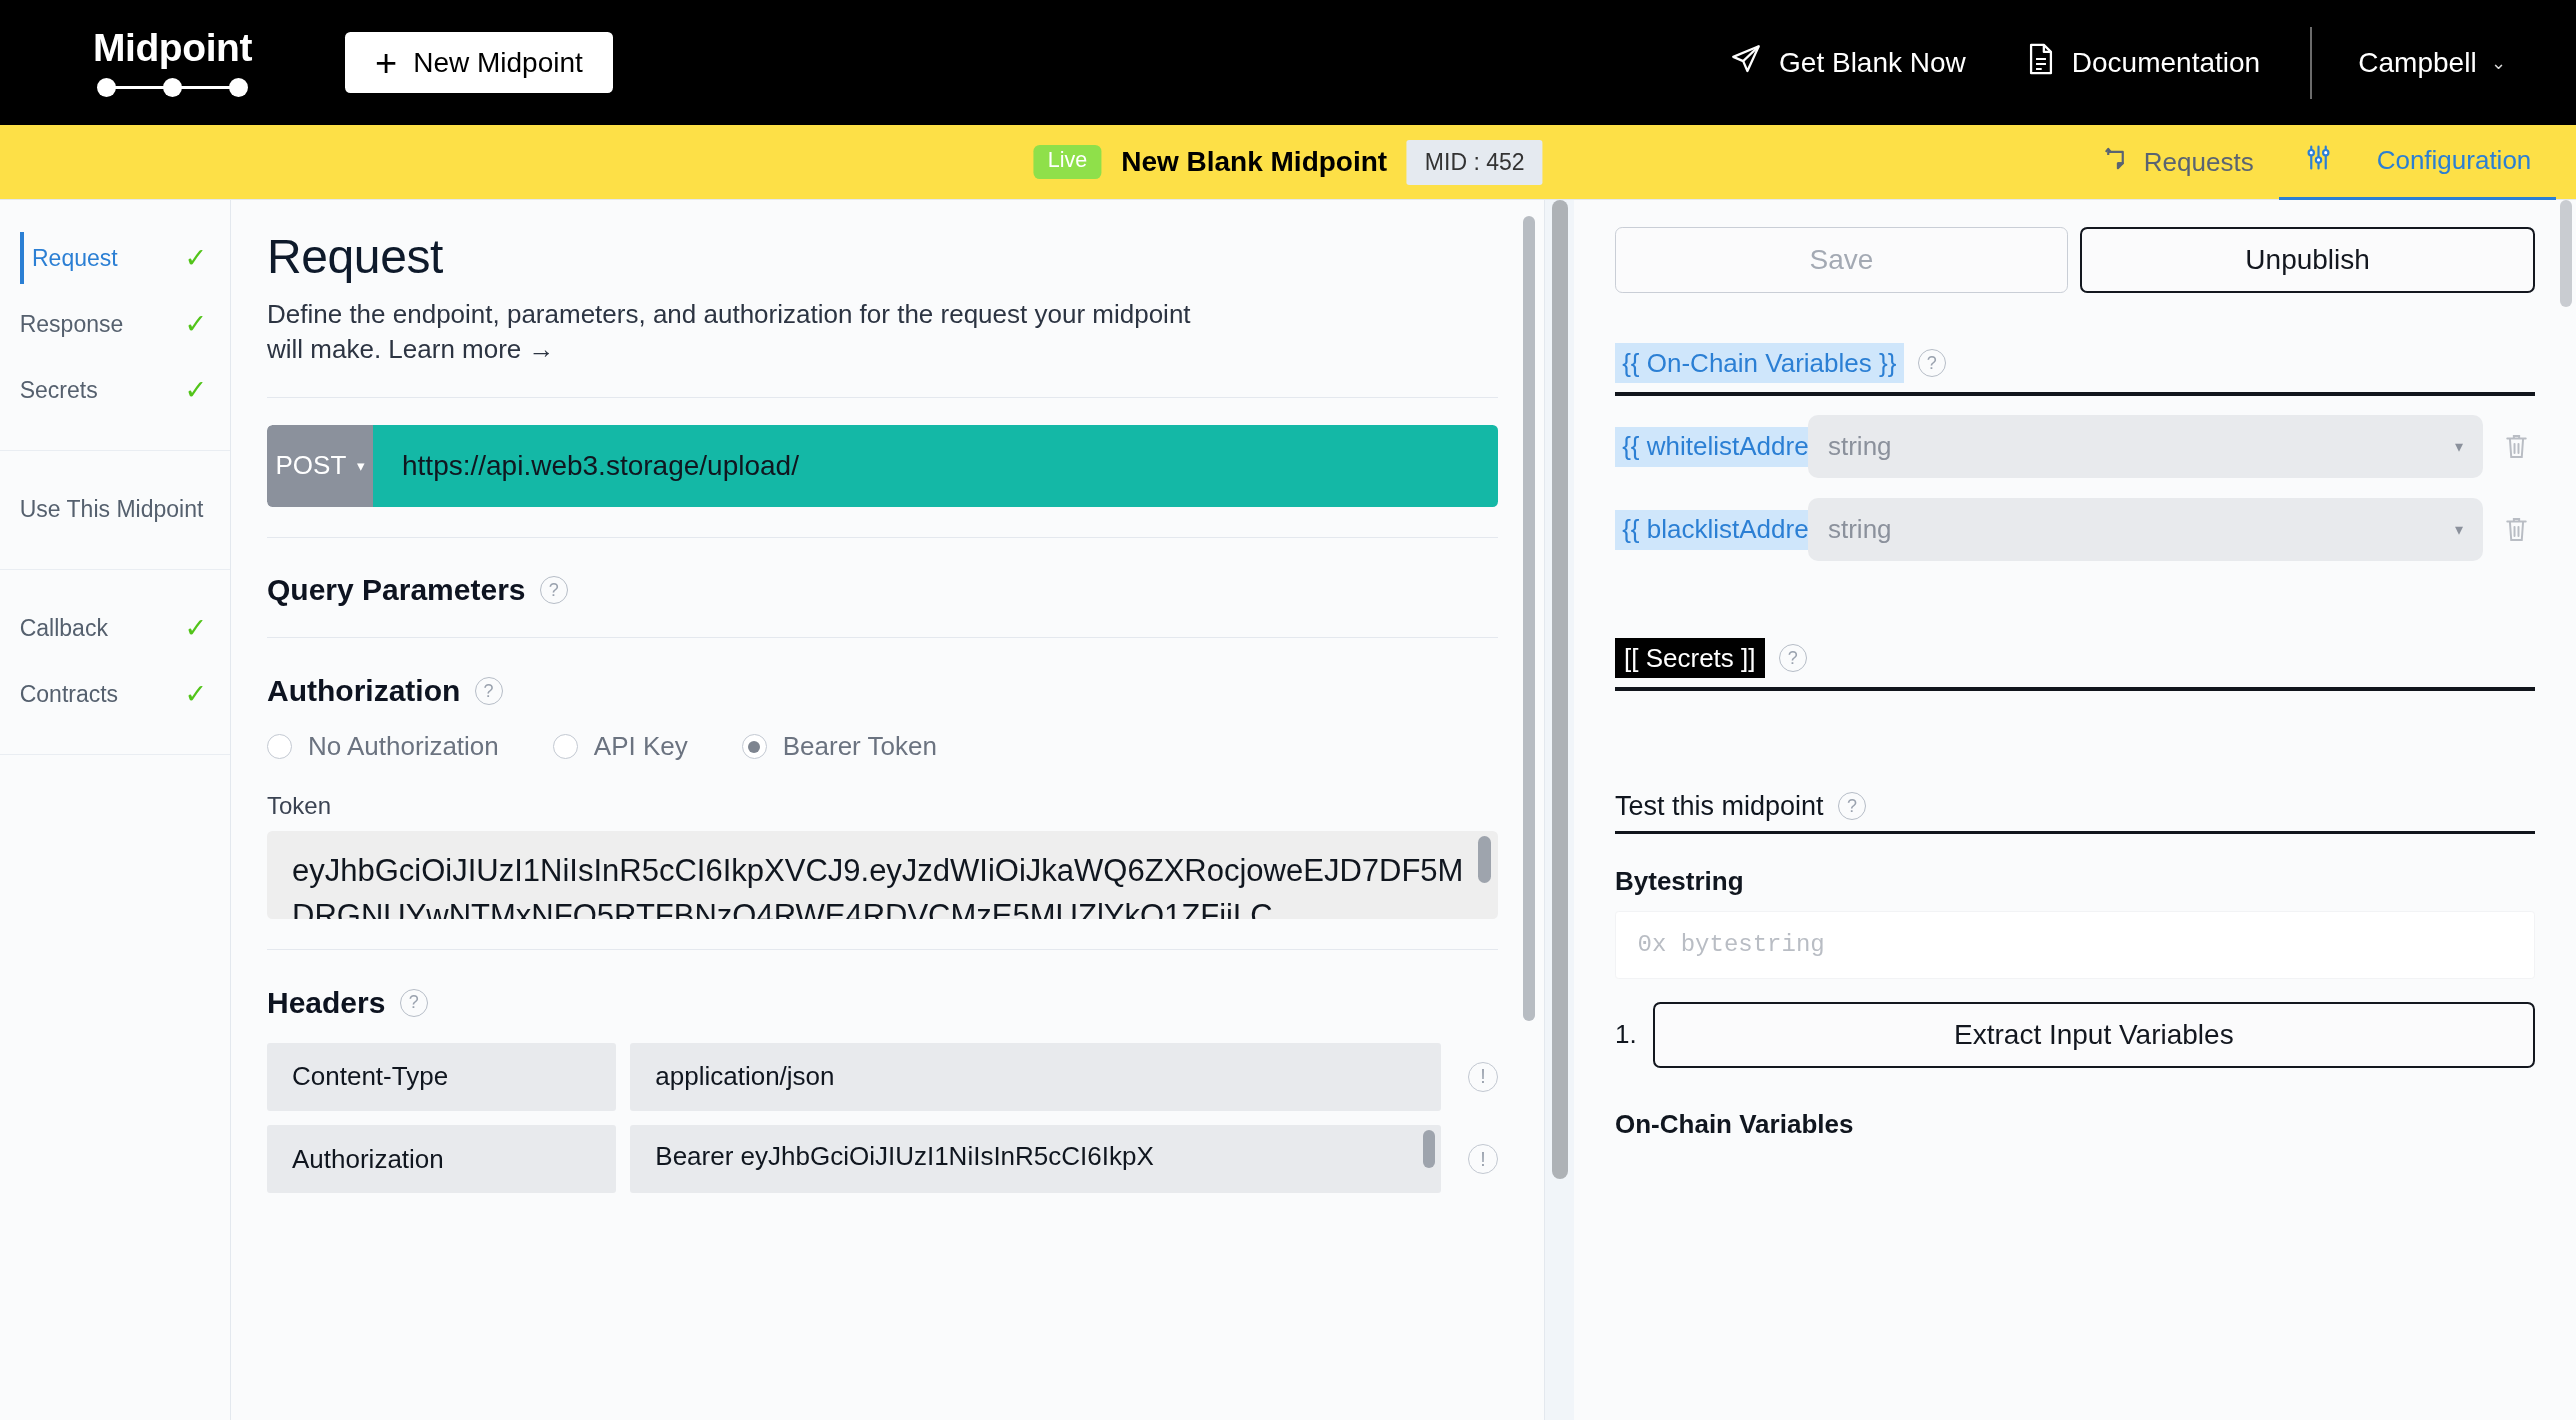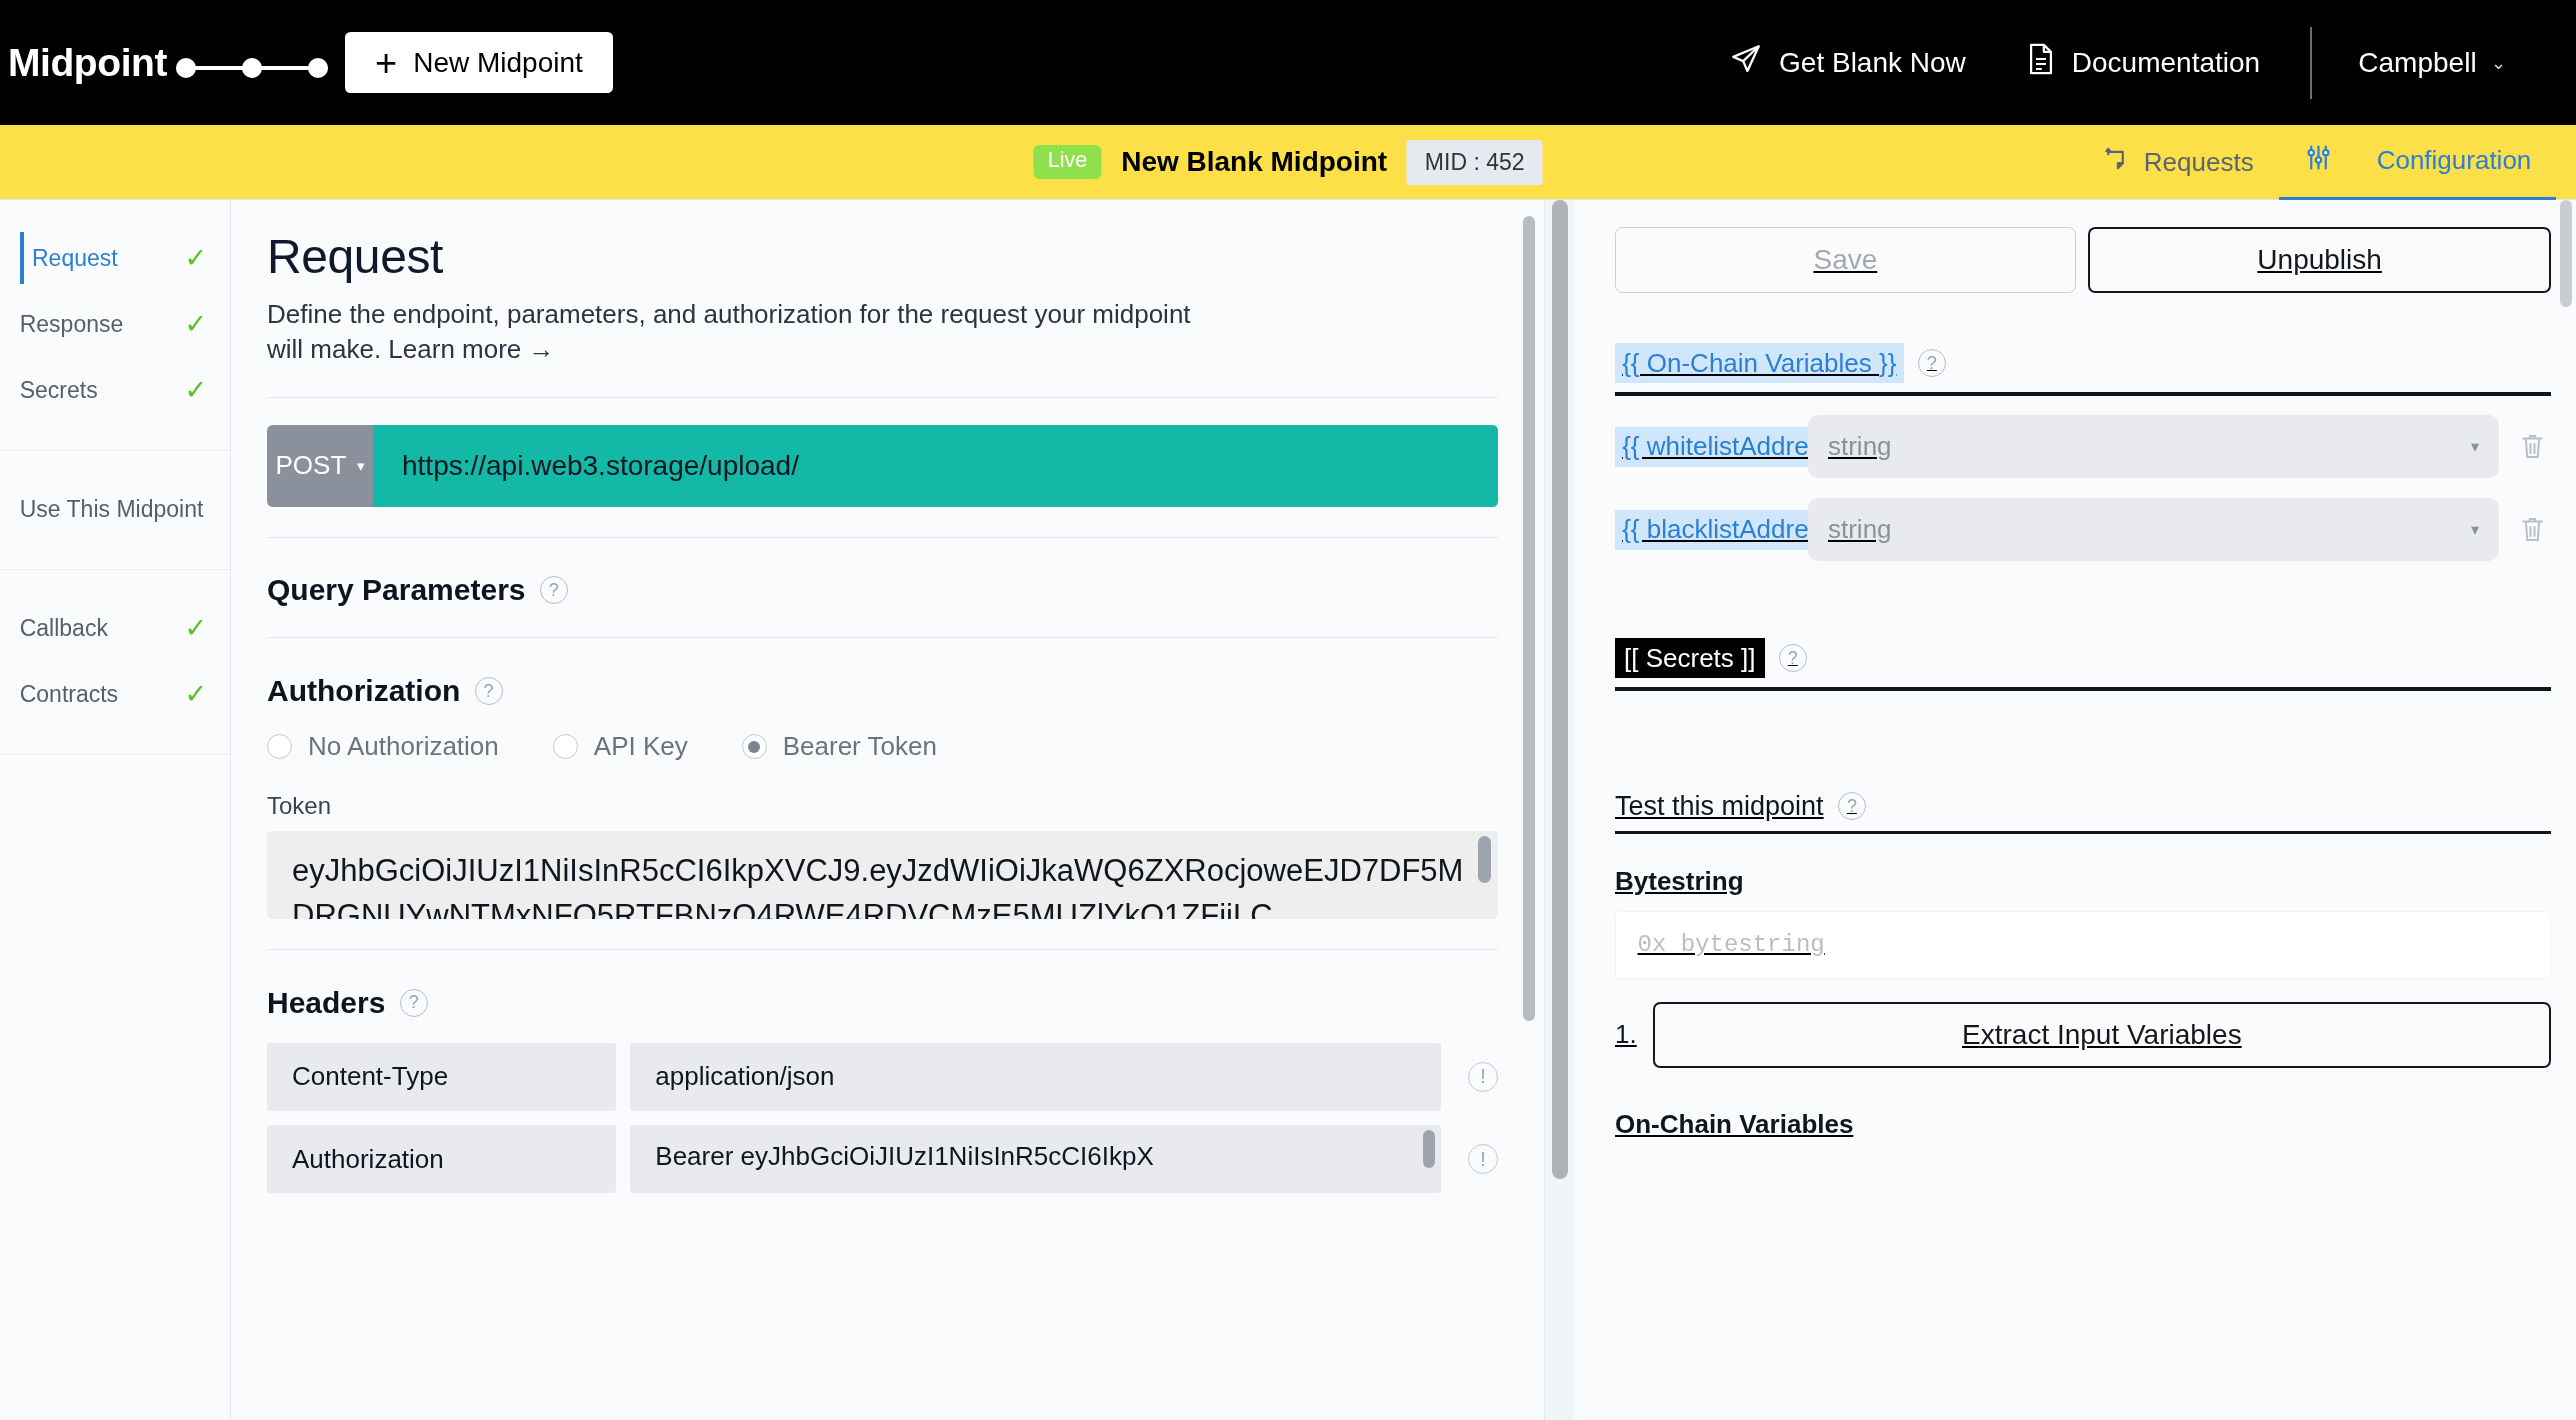--- a/index.html
+++ b/index.html
@@ -10,21 +10,21 @@
     overflow: hidden;
   }
 
   
   .topnav {
     height: 125px; background: #000000;
     display: flex; align-items: center;
     padding: 0 61px 0 0;
     position: relative;
   }
-  .logo-wrap { width: 345px; display: flex; flex-direction: row;
+  .logo-wrap { width: 345px; display: flex; flex-direction: column;
     align-items: center; justify-content: center; }
   .logo-text { color: #fff; font-size: 39px; font-weight: bold; letter-spacing: -0.4px;
     line-height: 1; }
   .logo-dots { margin-top: 10.7px; width: 170px; height: 19.7px; position: relative; }
   .logo-line { position: absolute; left: 16px; right: 16px; top: 8px; height: 3.6px; background: #fff; }
   .logo-dot { position: absolute; top: 0; width: 19.7px; height: 19.7px; border-radius: 50%;
     background: #fff; }
   .logo-dot.d1 { left: 9px; }
   .logo-dot.d2 { left: 75px; }
   .logo-dot.d3 { left: 141px; }
@@ -140,21 +140,21 @@
     height: 805px; background: #b7bcc2; border-radius: 7.2px; }
 
   
   .mid-scrollbar { width: 30px; background: #f1f5f9; position: relative;
     flex-shrink: 0; border-left: 0.9px solid #e3e8ee; }
   .mid-scrollbar .thumb { position: absolute; left: 7.2px; width: 16px; top: 0px;
     height: 979px; background: #aeb2b6; border-radius: 8px; }
 
   
   .right { width: 1002px; flex-shrink: 0; background: #fafbfc;
-    padding: 27px 25px 0 41px; position: relative; overflow: hidden; text-decoration: underline; }
+    padding: 27px 41px 0 41px; position: relative; overflow: hidden; }
   .btn-row { display: flex; gap: 12.5px; }
   .btn { flex: 1; height: 66px; border-radius: 7.2px; background: #fbfbfc;
     font-size: 28px; display: flex; align-items: center; justify-content: center;
     cursor: pointer; font-family: "Liberation Sans", sans-serif; }
   .btn-save { border: 1.8px solid #c9ced6; color: #a3a9b3; }
   .btn-unpub { border: 2.7px solid #13171f; color: #13171f; }
 
   .var-head { display: flex; align-items: center; gap: 14.3px; margin-top: 50px; }
   .tok-blue { background: #cfe6fb; color: #2b7fd4; font-size: 26px;
     padding: 4.5px 7.2px; line-height: 1.2; white-space: nowrap; }

